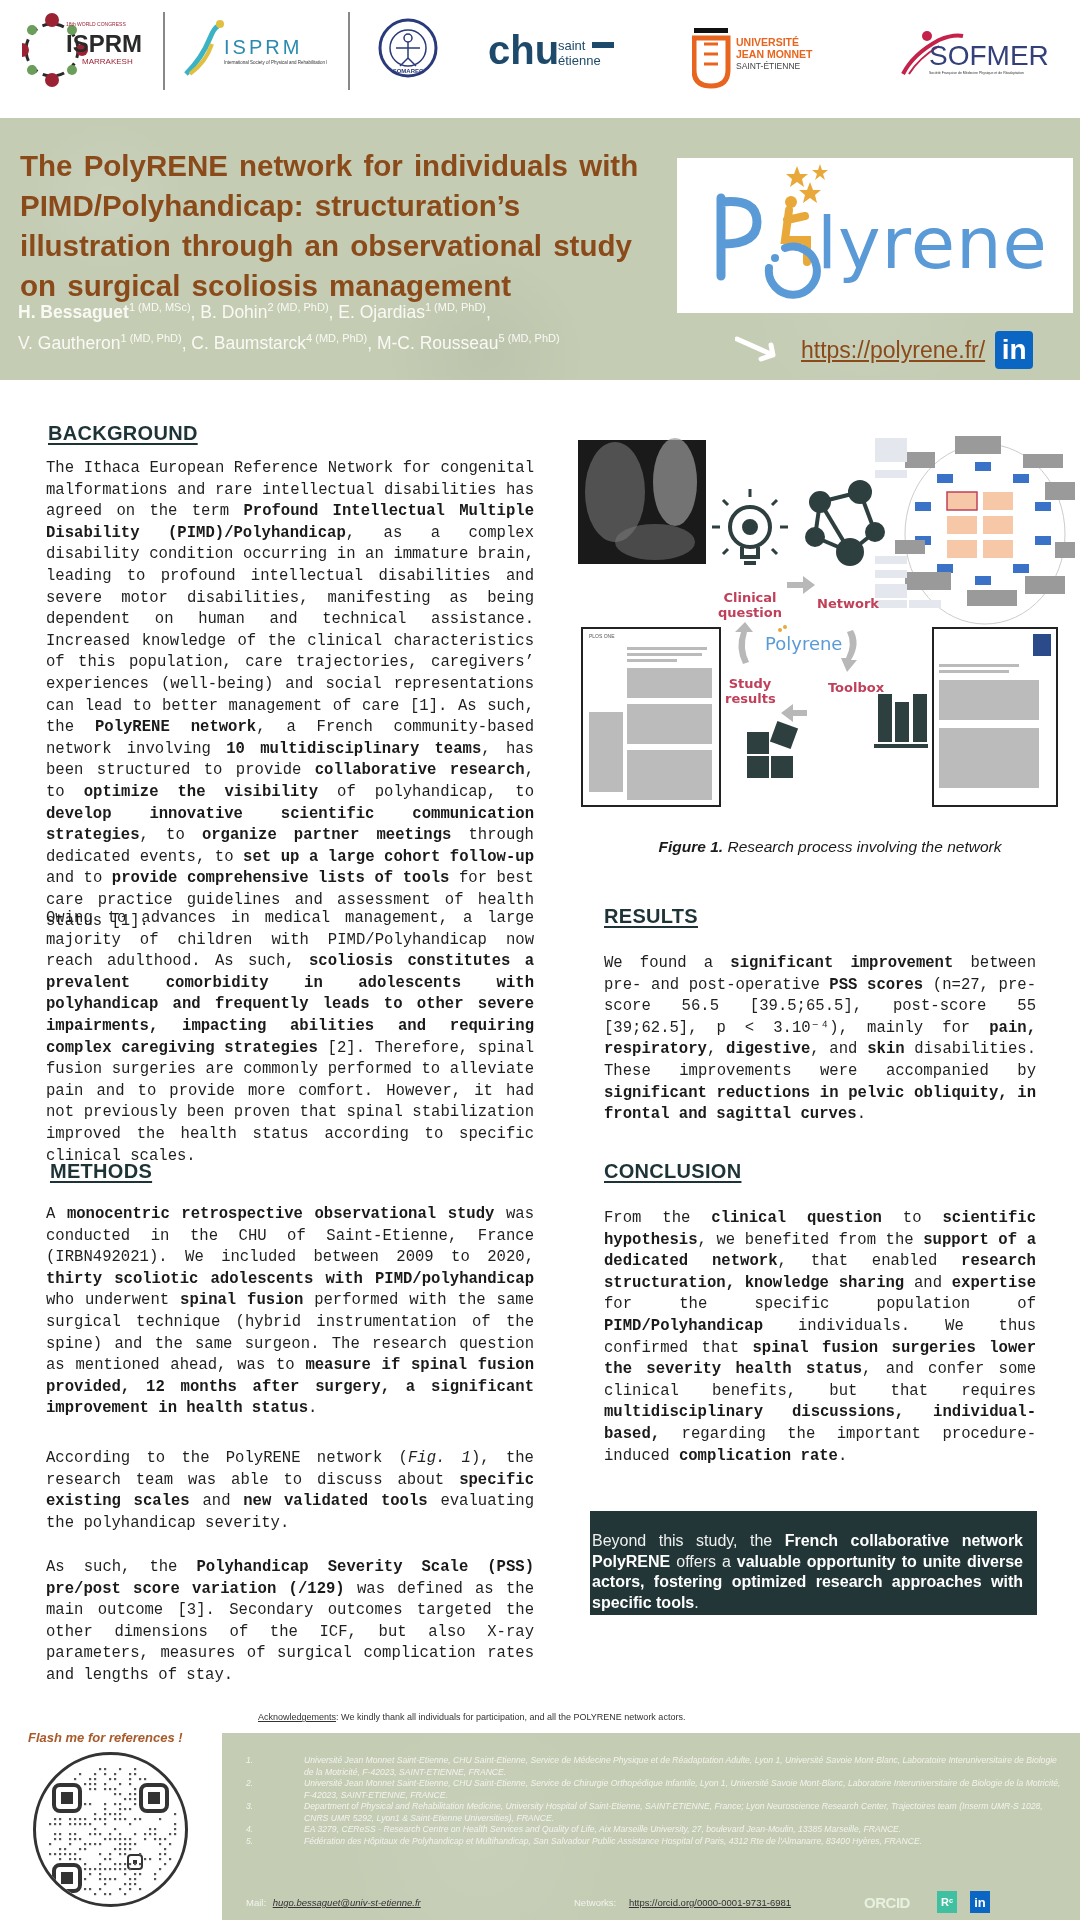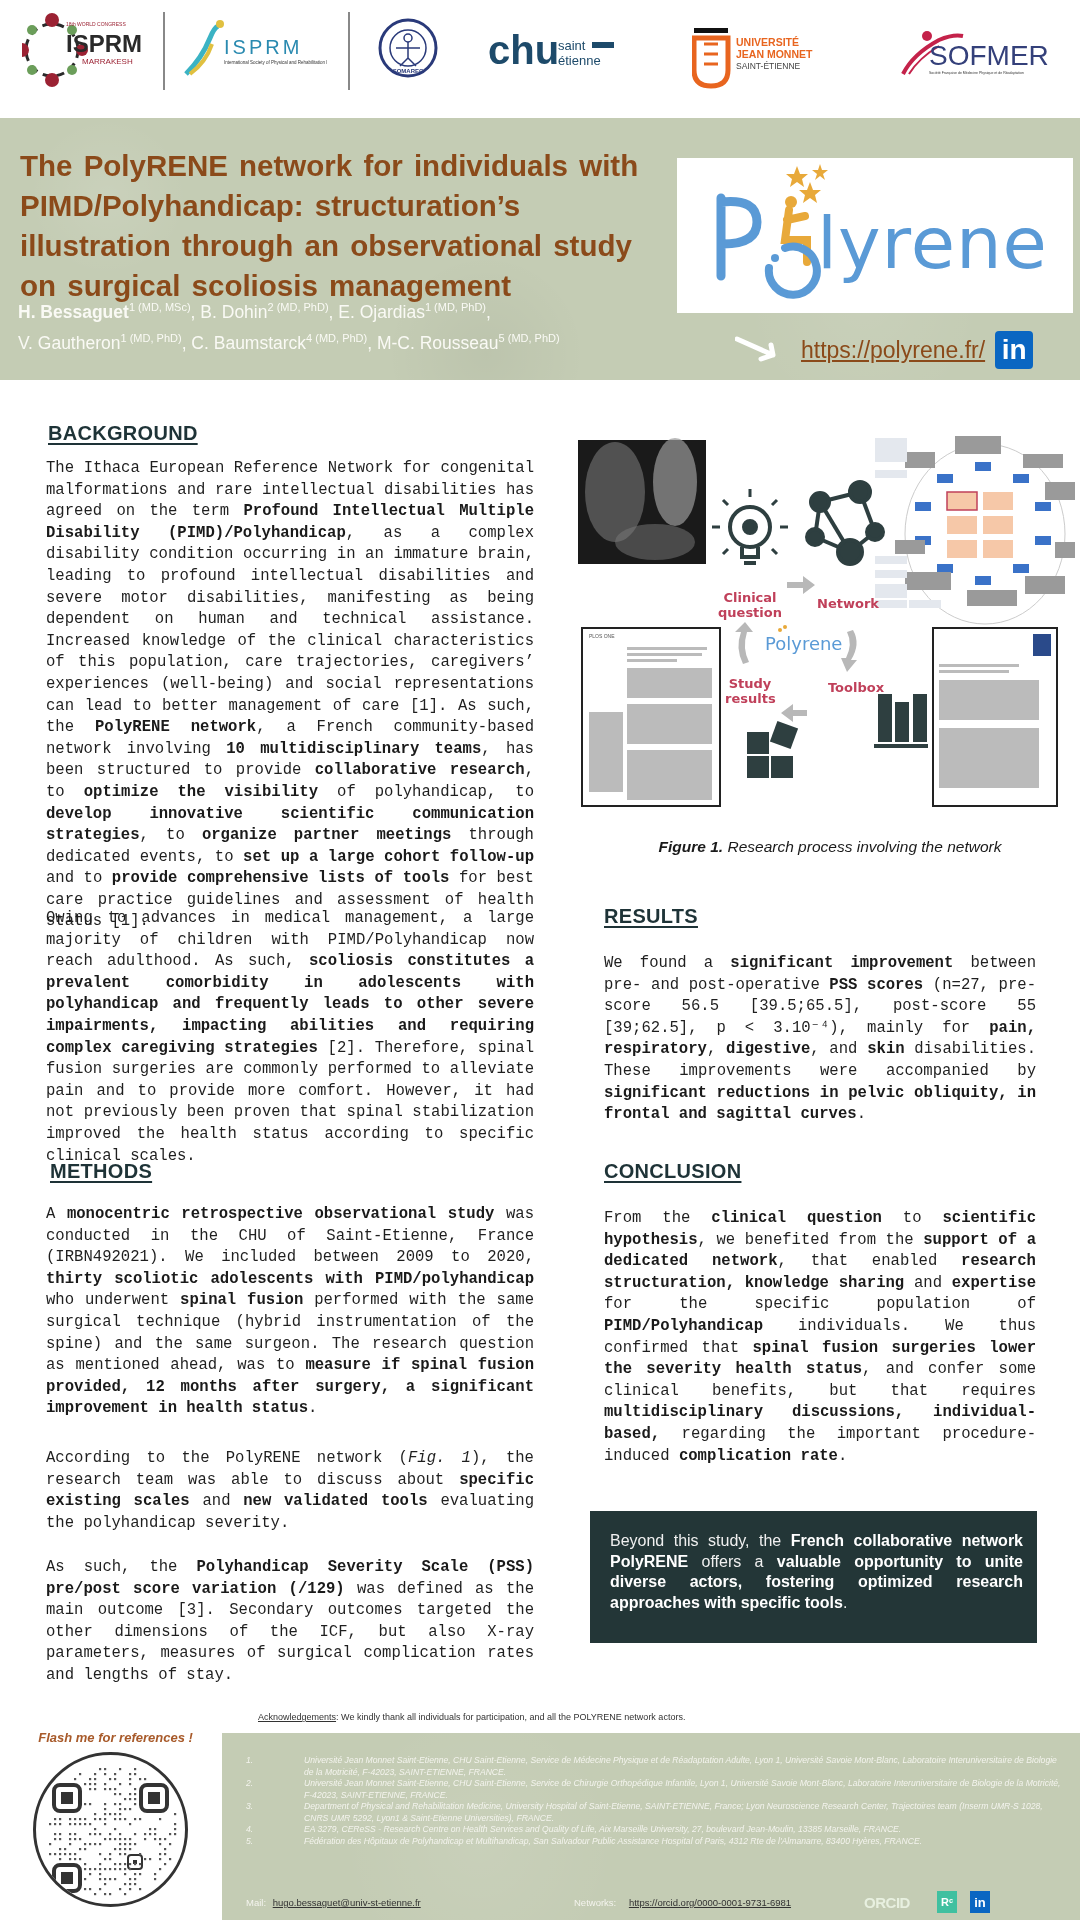--- a/index.html
+++ b/index.html
@@ -43,36 +43,36 @@
   .para b { font-weight: bold; color: #1a1a1a; }
 
   
   .figure { position: absolute; left: 575px; top: 432px; width: 500px; height: 380px; }
   .fig-caption { position: absolute; left: 600px; top: 838px; width: 460px; text-align: center; font-size: 15.5px; color: #1a1a1a; }
   .fig-caption b { font-style: italic; font-weight: bold; }
   .fig-caption i { font-style: italic; }
   .flow-label { position: absolute; font-family: "DejaVu Sans", sans-serif; font-weight: bold; font-size: 13px; color: #c0405a; text-align: center; line-height: 15px; }
 
   
-  .highlight { position: absolute; left: 590px; top: 1511px; width: 447px; height: 132px; background: #233637; padding: 20px 14px 0 20px; }
+  .highlight { position: absolute; left: 590px; top: 1511px; width: 447px; height: 104px; background: #233637; padding: 20px 14px 0 2px; }
   .highlight p { color: #f0f0f0; font-size: 16px; line-height: 20.5px; text-align: justify; }
   .highlight b { font-weight: bold; color: #fff; }
 
   
-  .flash-label { position: absolute; left: 28px; top: 1730px; width: 175px; text-align: center; font-style: italic; font-weight: bold; font-size: 13px; color: #a85a2a; }
+  .flash-label { position: absolute; left: 28px; top: 1730px; width: 175px; font-style: italic; font-weight: bold; font-size: 13px; color: #a85a2a; }
   .qr { position: absolute; left: 33px; top: 1752px; width: 155px; height: 155px; border-radius: 50%; border: 3px solid #333; background: #fff; overflow: hidden; }
   .ack { position: absolute; left: 222px; top: 1712px; font-size: 9px; color: #333; margin-left: 36px; }
   .ack u { text-decoration: underline; }
   .footer-band { position: absolute; left: 222px; top: 1733px; width: 858px; height: 187px; background: #c4ccb4;
     background-image: radial-gradient(circle at 30% 60%, rgba(255,255,255,0.08) 0, rgba(255,255,255,0) 140px); }
   .aff-list { position: absolute; left: 24px; top: 22px; width: 820px; }
   .aff { display: flex; font-style: italic; font-size: 8.6px; line-height: 11.5px; color: #f4f4ee; }
   .aff .num { width: 58px; flex-shrink: 0; }
   .mail-row { position: absolute; left: 24px; top: 164px; font-size: 9.5px; color: #f4f4ee; }
-  .mail-row a { color: #333; text-decoration: underline; margin-left: 4px; }
+  .mail-row a { color: #333; font-style: italic; text-decoration: underline; margin-left: 4px; }
   .net-row { position: absolute; left: 352px; top: 164px; font-size: 9.5px; color: #f4f4ee; }
   .net-row a { color: #333; text-decoration: underline; margin-left: 10px; }
   .social { position: absolute; top: 158px; height: 22px; display: flex; align-items: center; justify-content: center; font-weight: bold; }
   .orcid { left: 640px; width: 50px; color: #e8f0e0; font-size: 15px; letter-spacing: -0.5px; }
   .rg { left: 715px; width: 20px; background: #40c0a0; color: #fff; font-size: 11px; }
   .li-small { left: 748px; width: 20px; background: #0a66c2; color: #fff; font-size: 13px; }
 </style>
 </head>
 <body>
 

